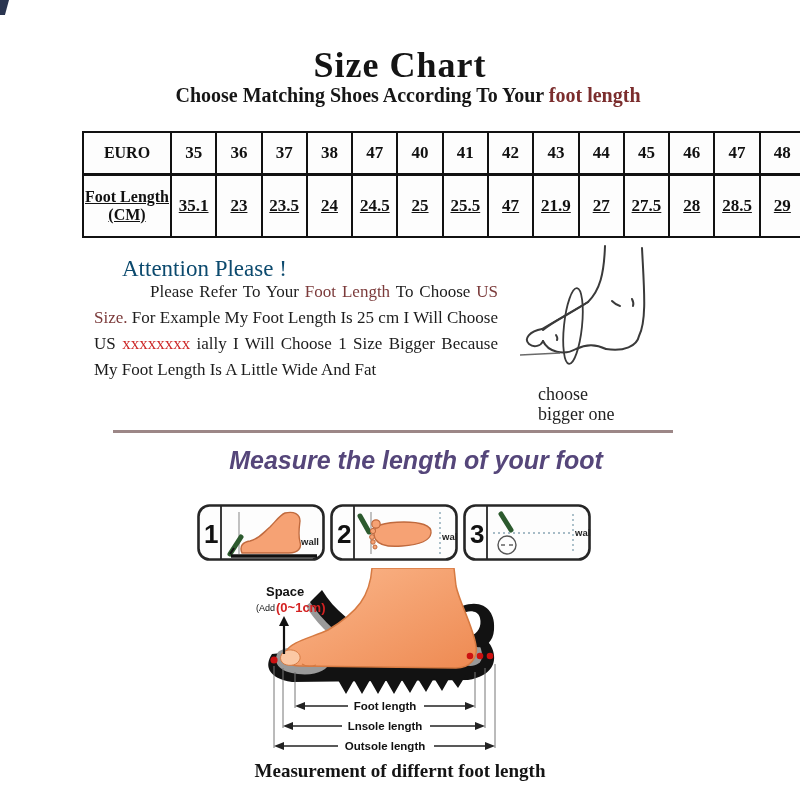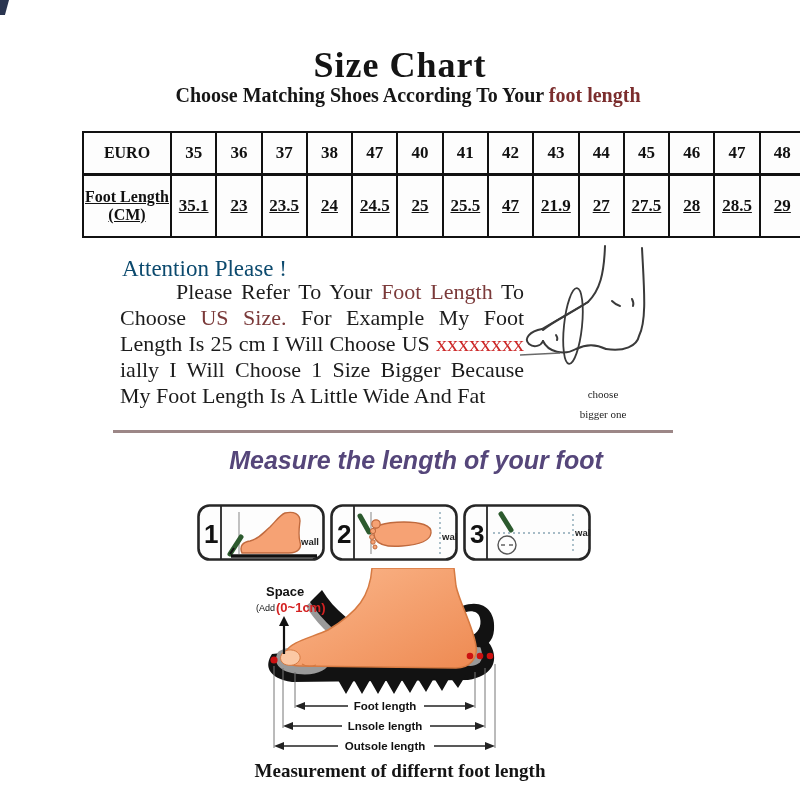--- a/index.html
+++ b/index.html
@@ -20,26 +20,26 @@
   
   table.size-table{left:38px;top:131px;width:724px;position:absolute;
     border-collapse:collapse;table-layout:fixed;background:#fdfdfd;margin-left:44px;}
   table.size-table td{border:2px solid #111;text-align:center;vertical-align:middle;
     font-weight:bold;font-size:17px;padding:0;color:#111;}
   table.size-table tr.euro-row td{height:40px;border-bottom:3px solid #111;}
   table.size-table tr.len-row td{height:60px;text-decoration:underline;}
   table.size-table td.first{width:86px;font-size:16px;line-height:18px;}
   
   .attention-heading{left:122px;top:256px;width:300px;font-size:23px;color:#0c4a6e;}
-  .attention-body{left:120px;top:279px;width:404px;font-size:22px;line-height:26px;
+  .attention-body{left:94px;top:279px;width:404px;font-size:17px;line-height:26px;
     text-align:justify;text-indent:56px;color:#1c1c1c;}
   
   .foot-sketch{left:520px;top:240px;}
-  .foot-note{left:538px;top:384px;width:130px;text-align:center;
-    font-size:11px;line-height:20px;color:#222;}
+  .foot-note{left:538px;top:384px;width:130px;text-align:left;
+    font-size:18px;line-height:20px;color:#222;}
   
   .divider{left:113px;top:430px;width:560px;height:3px;background:#9c8787;}
   
   .measure-heading{left:0;top:446px;width:800px;text-align:center;
     font-family:"Liberation Sans", sans-serif;font-weight:bold;font-style:italic;
     font-size:25px;color:#55467a;padding-left:16px;}
   .panels{left:197px;top:504px;width:400px;display:flex;gap:5px;}
   .panel{display:block;}
   
   .big-diagram{left:230px;top:568px;}

